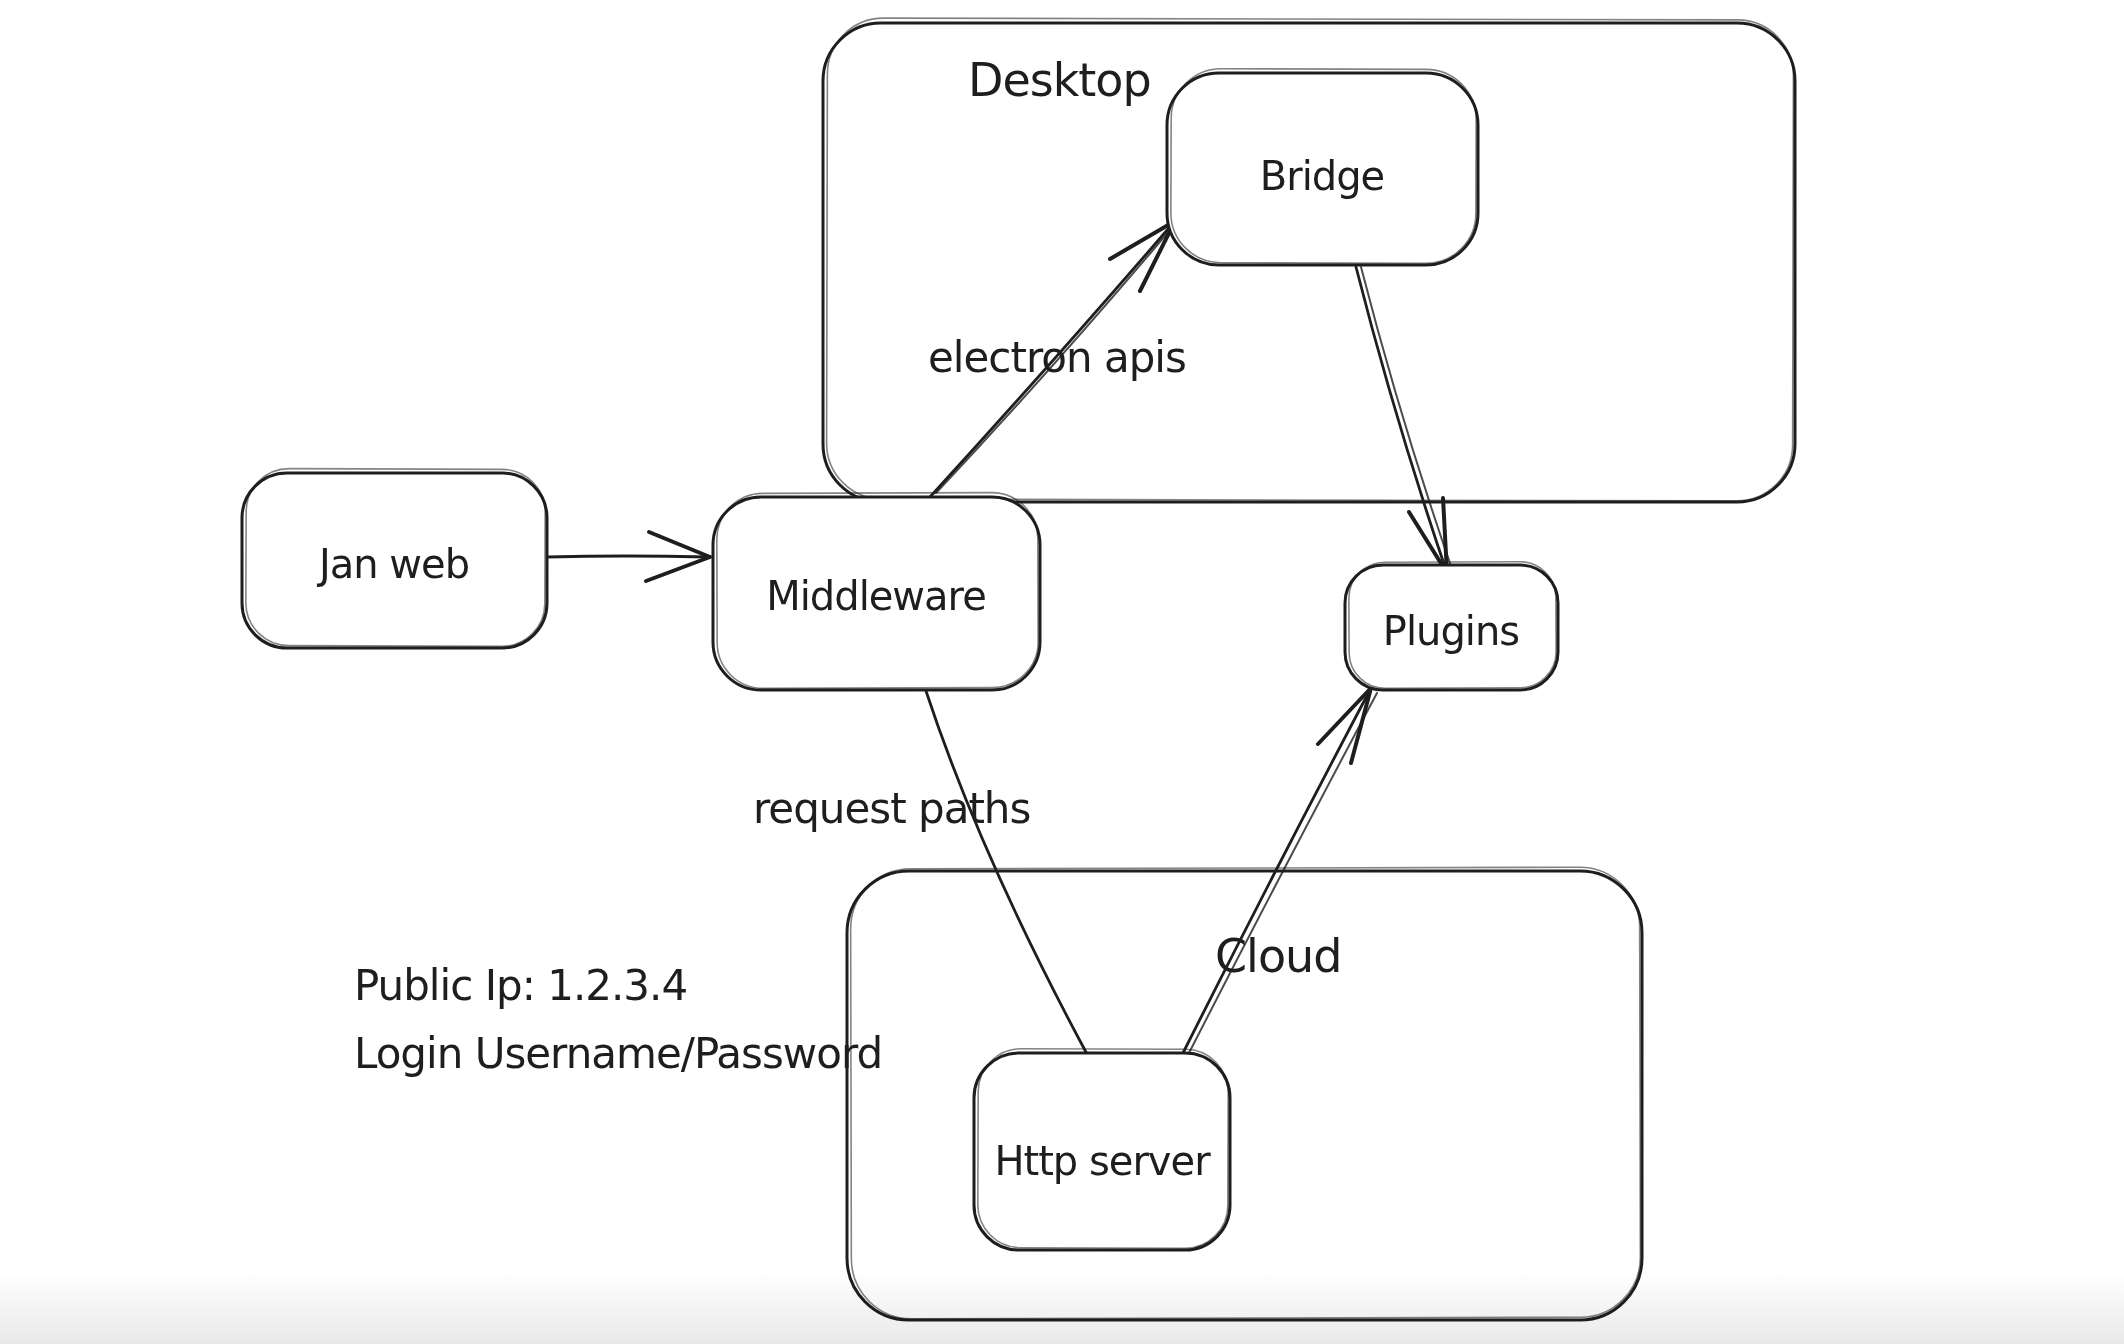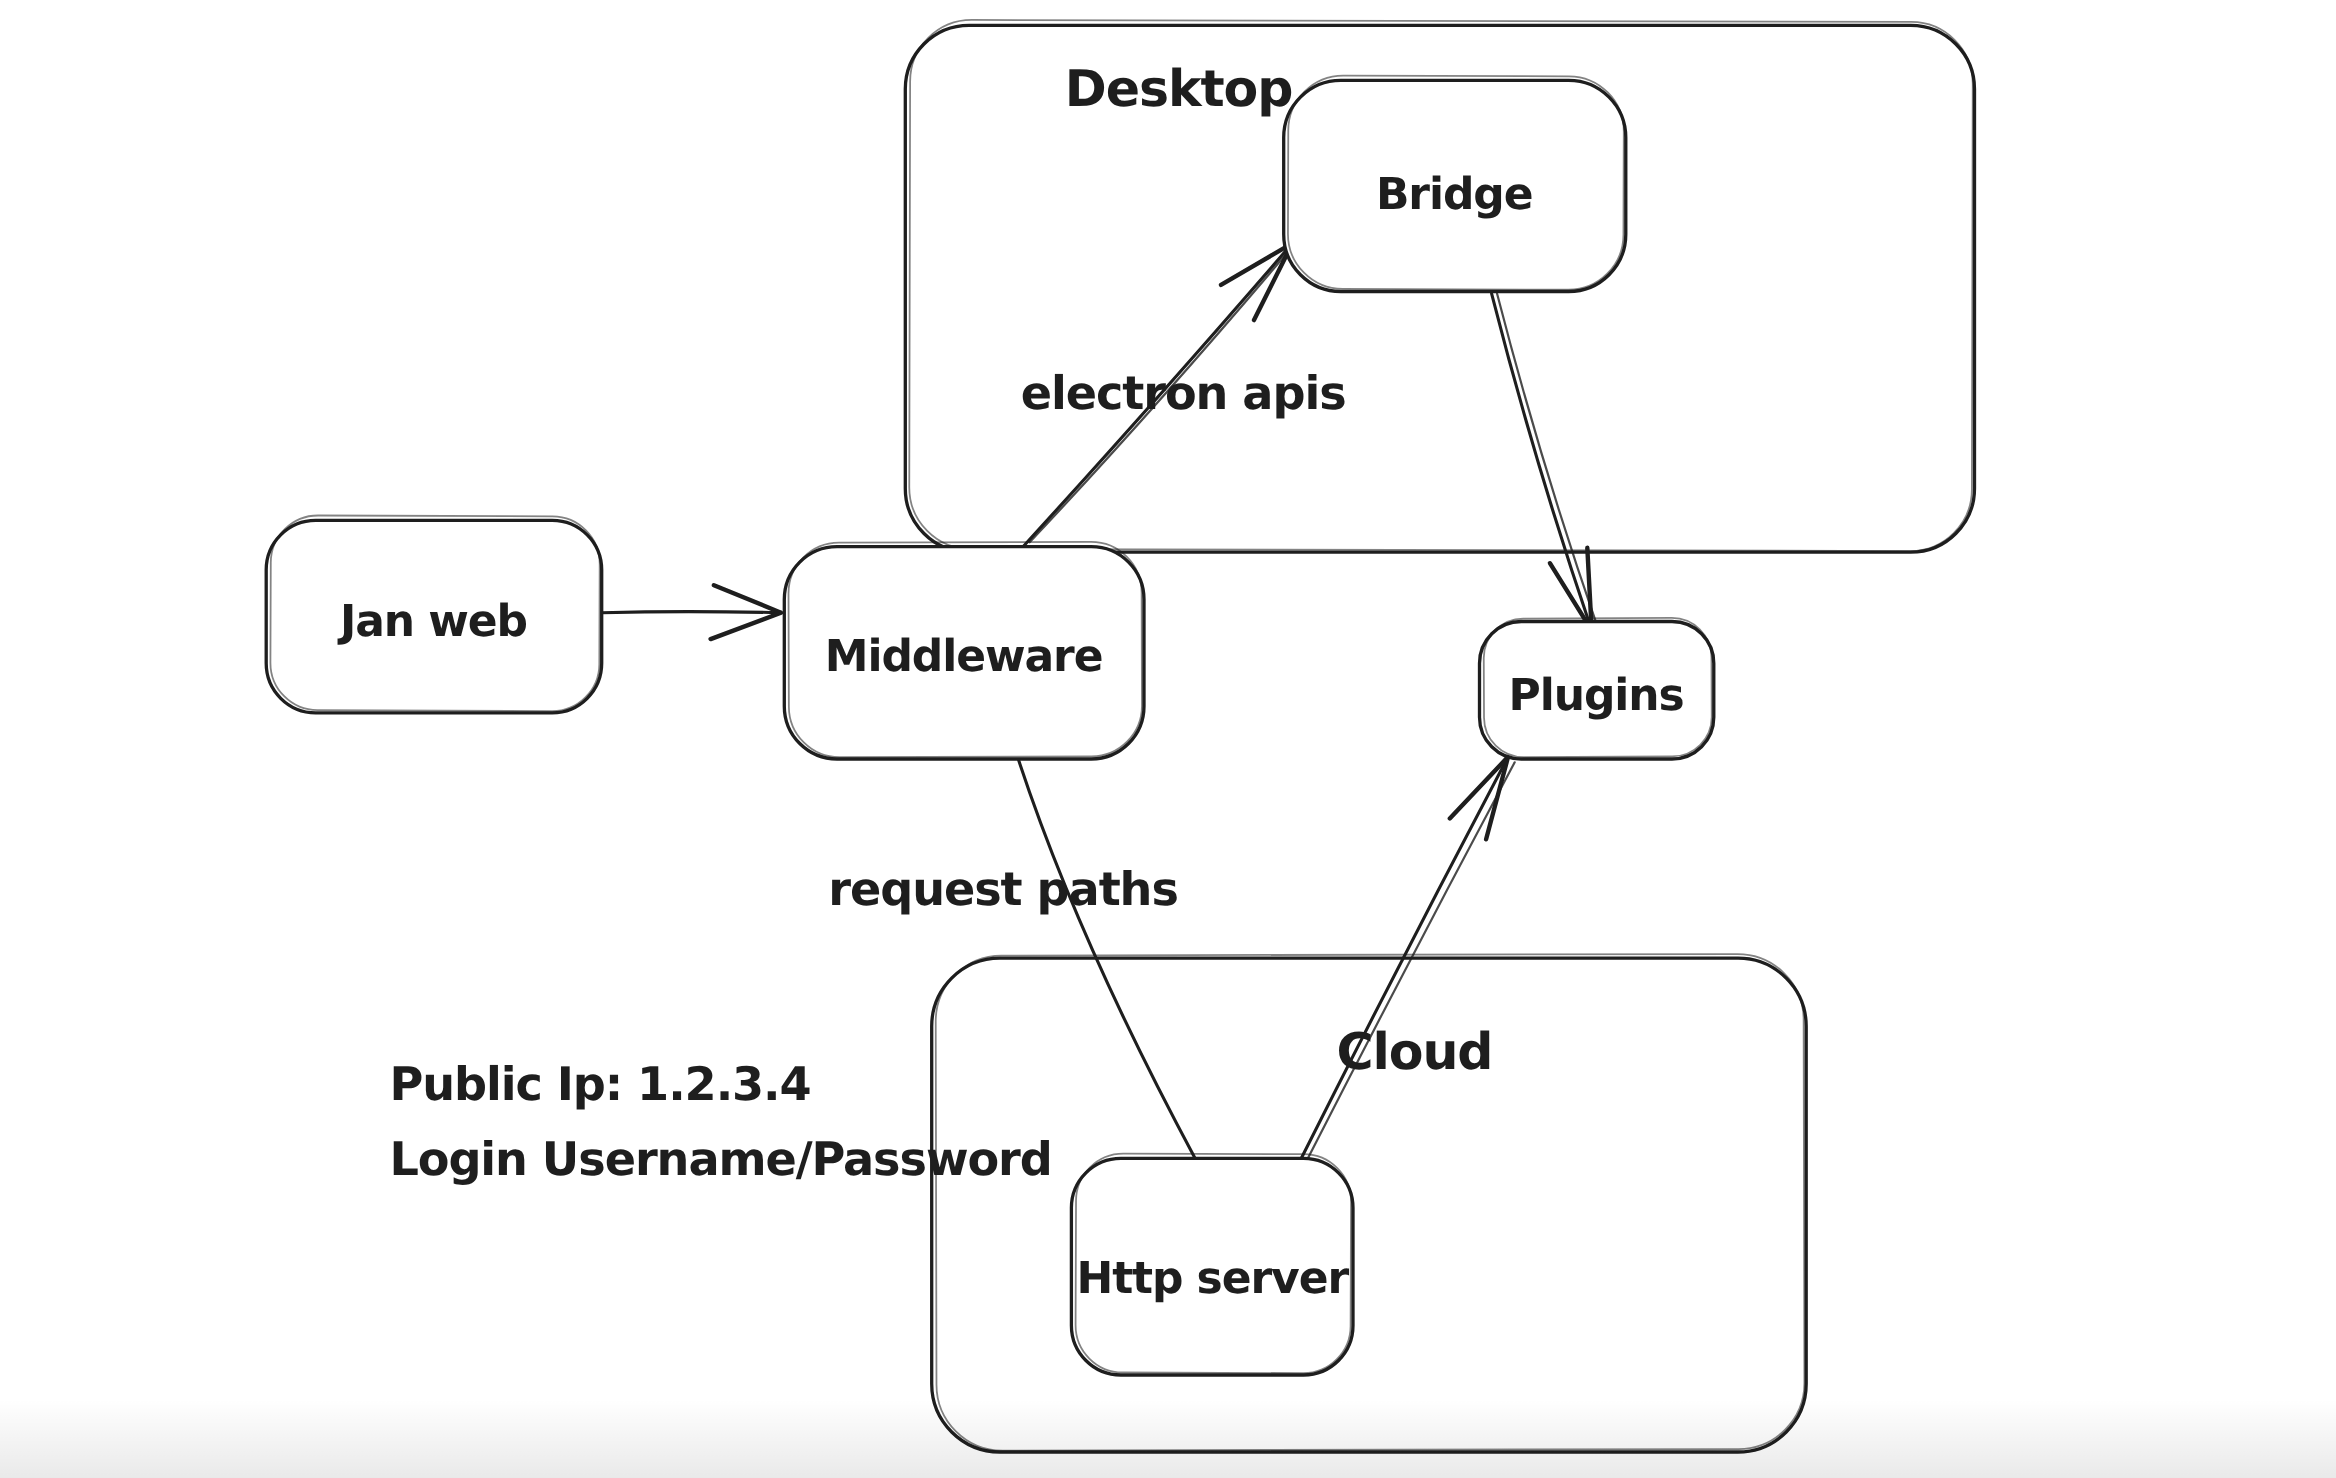--- a/index.html
+++ b/index.html
@@ -3,21 +3,21 @@
 <meta charset="utf-8">
 <style>
   html,body{margin:0;padding:0;}
   body{
     width:2124px;height:1344px;
     background:#ffffff;
     font-family:"DejaVu Sans", sans-serif;
     overflow:hidden;
     position:relative;
   }
-  .canvas{position:absolute;inset:0;font-weight:bold;}
+  .canvas{position:absolute;inset:0;}
   svg{display:block;width:2124px;height:1344px;}
   :root{
     --ink:#1e1e1e;
   }
   .shape{
     fill:#ffffff;
     stroke:var(--ink);
     stroke-width:3;
   }
   .ghost{

